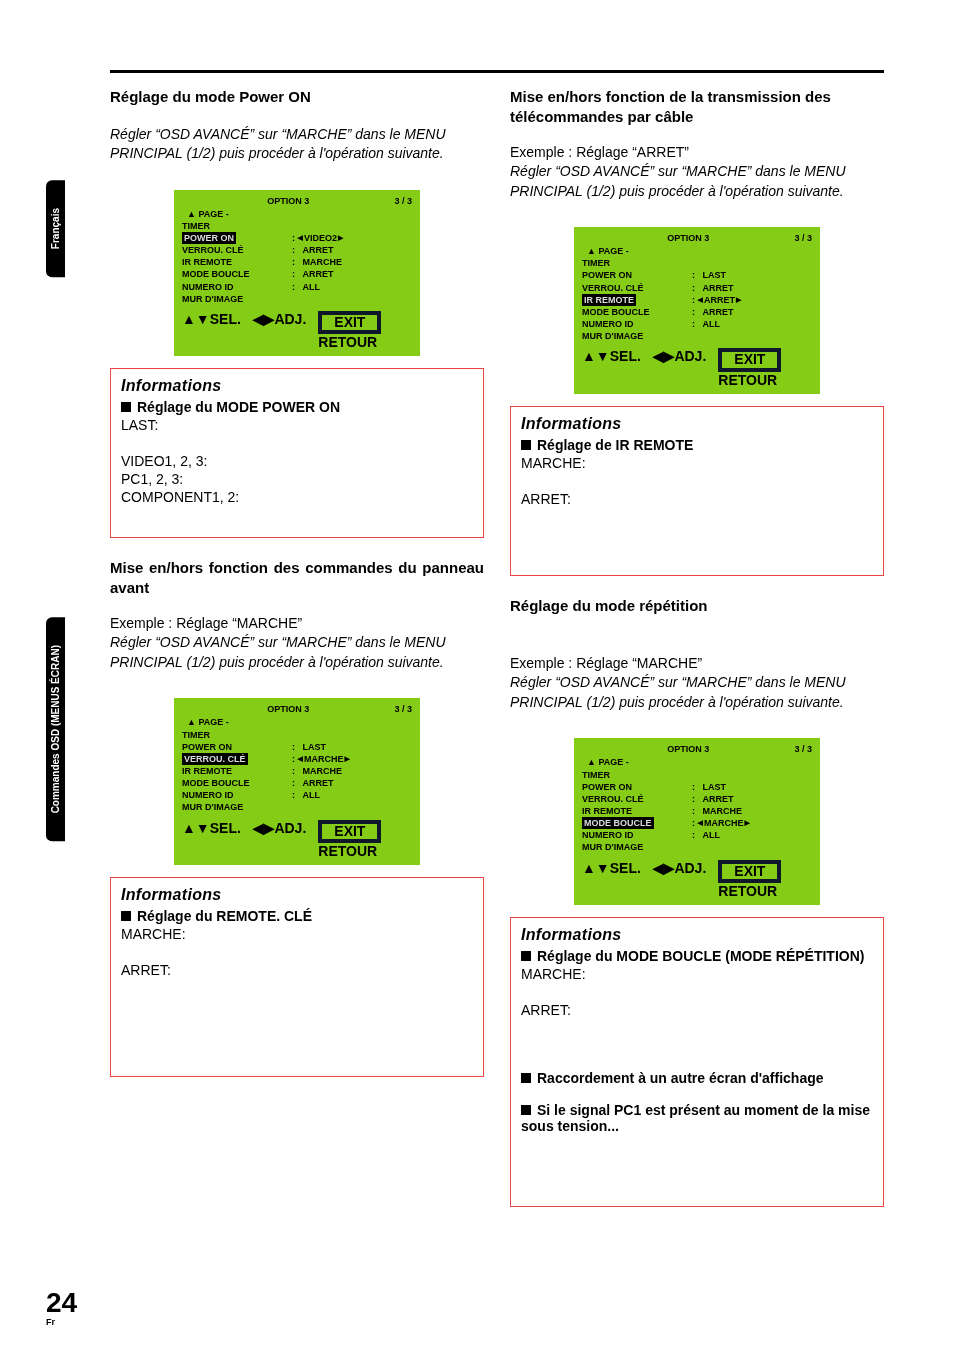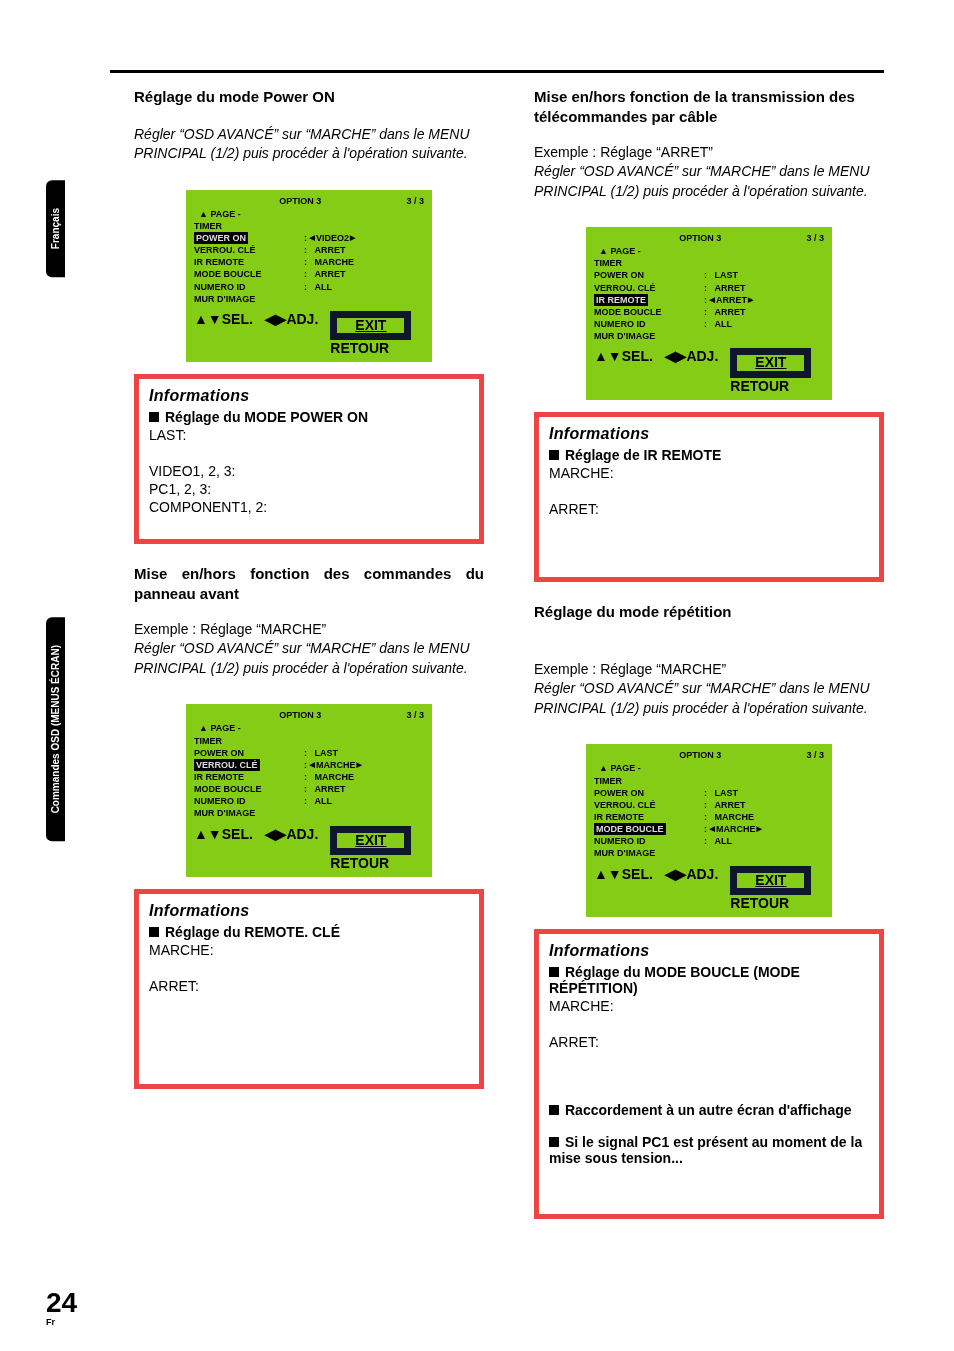--- a/index.html
+++ b/index.html
@@ -19,21 +19,20 @@
     border-top: 3px solid #000;
     margin-bottom: 10px;
   }
   .columns {
     display: flex;
     gap: 26px;
   }
   .col {
     flex: 1;
     min-width: 0;
-    margin-left: 24px;
   }
   .section-title {
     font-weight: bold;
     font-size: 15px;
     margin: 4px 0 18px 0;
     line-height: 1.3;
   }
   .example {
     font-size: 14px;
     margin: 8px 0 2px 0;
@@ -75,28 +74,27 @@
   }
   .tri-l::before { content: "◀"; font-size: 7px; vertical-align: 1px; margin-right:1px;}
   .tri-r::after  { content: "▶"; font-size: 7px; vertical-align: 1px; margin-left:1px;}
   .menu-foot {
     display:flex;
     gap:12px;
     margin-top:6px;
     font-size:14px;
   }
   .exit-box {
-    border:7px solid #0f172a;
-    padding:0 18px;
+    border:4px solid #0f172a;
+    padding:0 12px;
     display:inline-block;
     line-height:1.1;
-    text-decoration:underline;
   }
   .info-box {
-    border: 5px solid #ef4444;
+    border: 1px solid #ef4444;
     padding: 8px 0 10px 10px;
     margin: 6px 0 20px 0;
     font-size: 14px;
     min-height: 150px;
     box-sizing: border-box;
   }
   .info-title {
     font-family: "Arial Black", Arial, sans-serif;
     font-weight: 900;
     font-style: italic;

